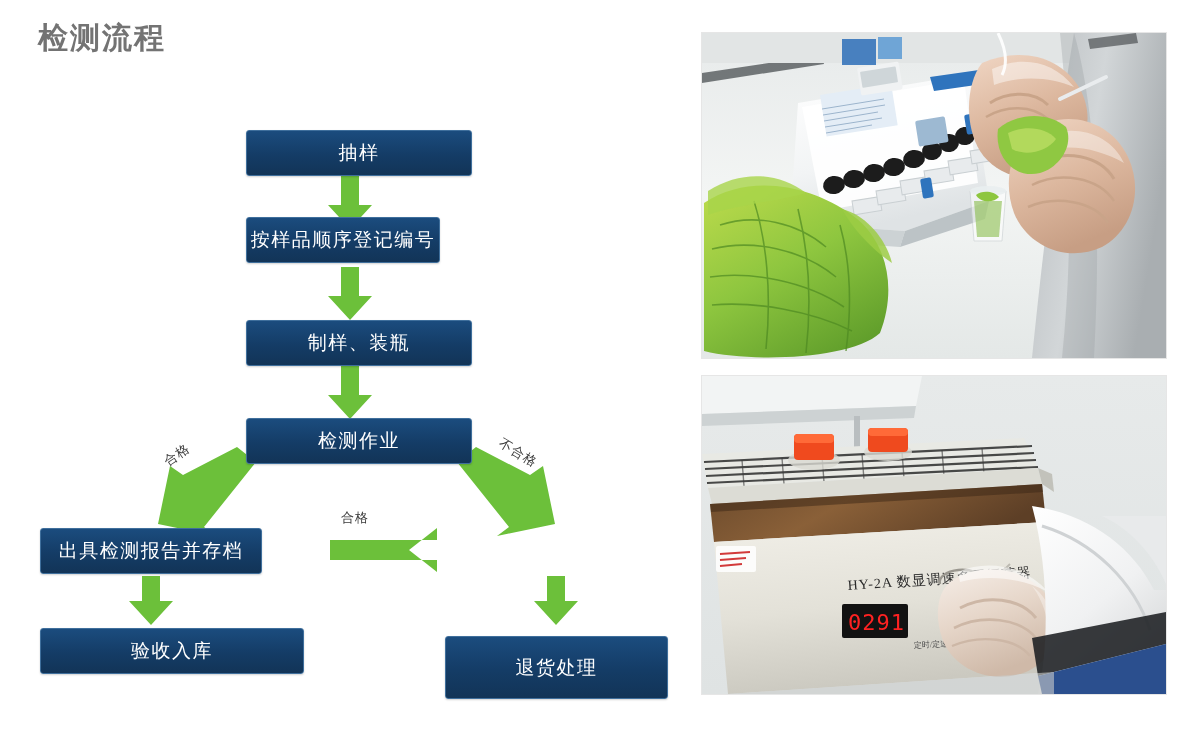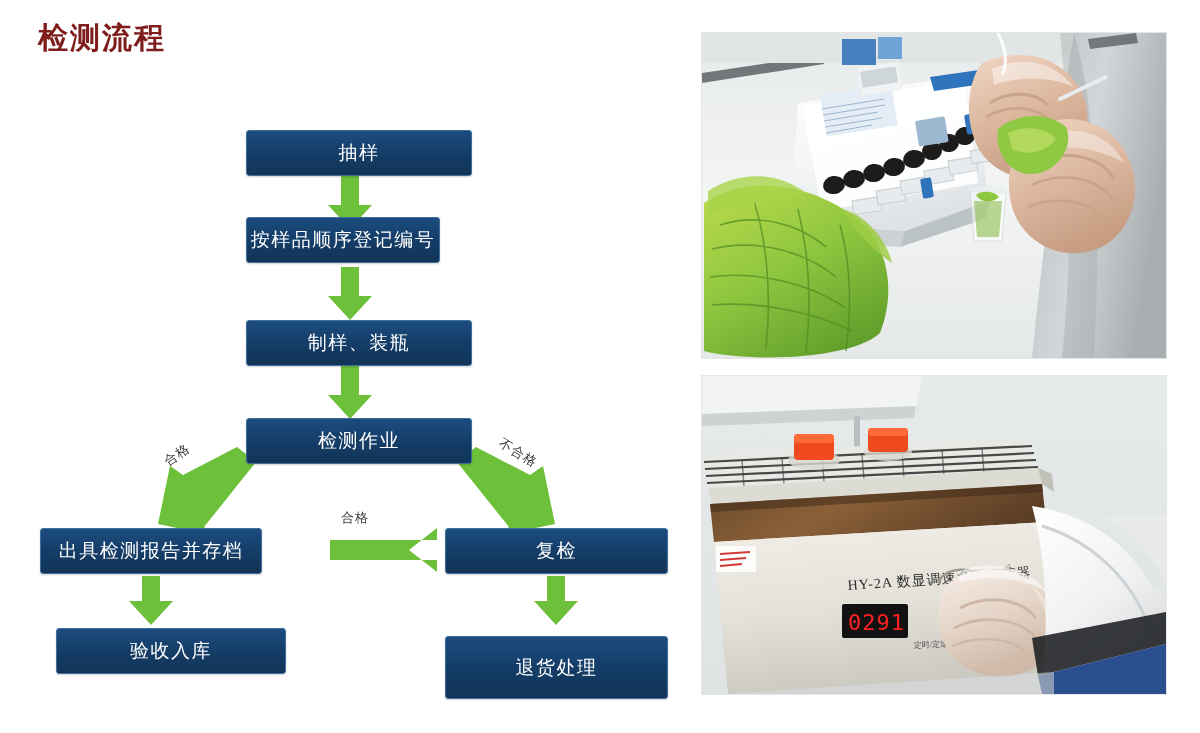--- a/index.html
+++ b/index.html
@@ -15,21 +15,21 @@
     font-family: "Liberation Sans", "DejaVu Sans", sans-serif;
   }
 
   
   #page-title {
     position: absolute;
     left: 38px;
     top: 18px;
     font-size: 30px;
     font-weight: bold;
-    color: #7f1d1d;
+    color: #737373;
     letter-spacing: 2px;
     white-space: nowrap;
   }
 
   
   #flowchart {
     position: absolute;
     left: 0;
     top: 0;
     width: 700px;
@@ -124,25 +124,22 @@
   </div>
 
   <div class="node" style="left:246px; top:418px; width:226px; height:46px;">
     <span>检测作业</span>
   </div>
 
   <div class="node" style="left:40px; top:528px; width:222px; height:46px;font-family:Liberation Mono, monospace;">
     <span>出具检测报告并存档</span>
   </div>
 
-  <div class="node" style="left:445px; top:528px; width:223px; height:46px;">
-    <span>复检</span>
-  </div>
-
-  <div class="node" style="left:40px; top:628px; width:230px; height:46px;margin-left:16px;">
+
+  <div class="node" style="left:40px; top:628px; width:264px; height:46px;">
     <span>验收入库</span>
   </div>
 
   <div class="node" style="left:445px; top:636px; width:223px; height:63px;">
     <span>退货处理</span>
   </div>
 
   <div class="edge-label rot-left" style="left:163px; top:446px;">合格</div>
 
   <div class="edge-label rot-right" style="left:497px; top:444px;">不合格</div>

